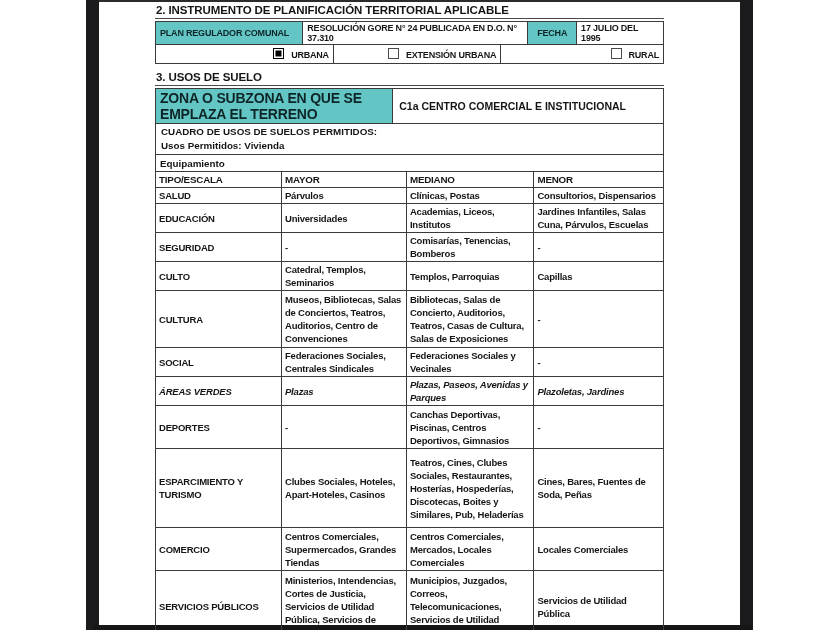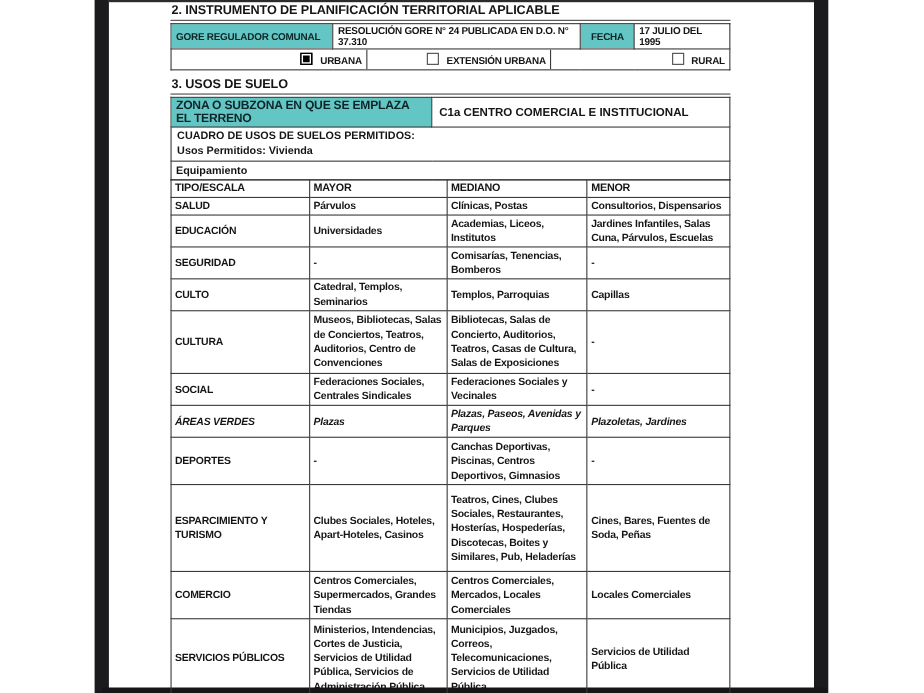--- a/index.html
+++ b/index.html
@@ -30,21 +30,21 @@
   .t1b{margin:0;width:100%;}
   .t1b td{border:0;border-left:1px solid #3a3a3a;height:16px;font-size:9px;padding:1px 4px;}
   .t1b td:first-child{border-left:0;}
   .cb{display:inline-block;width:9px;height:9px;border:1px solid #4a4a4a;background:#fff;
       vertical-align:-1px;margin-right:7px;}
   .cb.checked{background:#000;border-color:#000;box-shadow:inset 0 0 0 1.5px #fff;}
 
   
   .t2{border:1.5px solid #2e2e2e;margin-top:2px;}
   .t2 td{padding:1px 4px;vertical-align:middle;}
-  .t2 .zlabel{font-size:11px;letter-spacing:-0.2px;height:17px;}
+  .t2 .zlabel{font-size:14px;letter-spacing:-0.2px;height:17px;}
   .t2 .zval{font-size:10.5px;height:17px;padding-left:6px;}
   .t2 .cuadro{font-size:9.8px;margin-top:16px;}
   .t2 .cuadro div{line-height:14px;padding:0 0 0 1px;}
   .t2 .equip{font-size:9.8px;height:14px;}
 
   
   .t3{border:1.5px solid #2e2e2e;margin-top:-1px;}
   .t3 th,.t3 td{font-size:9.5px;letter-spacing:-0.2px;line-height:13px;
                 padding:1px 3px;text-align:left;vertical-align:middle;}
   .t3 th{font-size:9.8px;}
@@ -76,21 +76,21 @@
 
     <table class="t1">
       <colgroup>
           <col style="width:29%">
           <col style="width:44.3%">
           <col style="width:9.6%">
           <col style="width:17.1%">
         </colgroup>
       <tbody>
           <tr class="r-plan">
-        <td class="teal">GORE REGULADOR COMUNAL</td>
+        <td class="teal">PLAN REGULADOR COMUNAL</td>
         <td>RESOLUCIÓN GORE N° 24 PUBLICADA EN D.O. N° 37.310</td>
         <td class="teal tc">FECHA</td>
         <td>17 JULIO DEL 1995</td>
       </tr>
       <tr>
         <td class="nopad" colspan="4">
           <table class="t1b">
             <colgroup>
                   <col style="width:35%">
                   <col style="width:33%">

